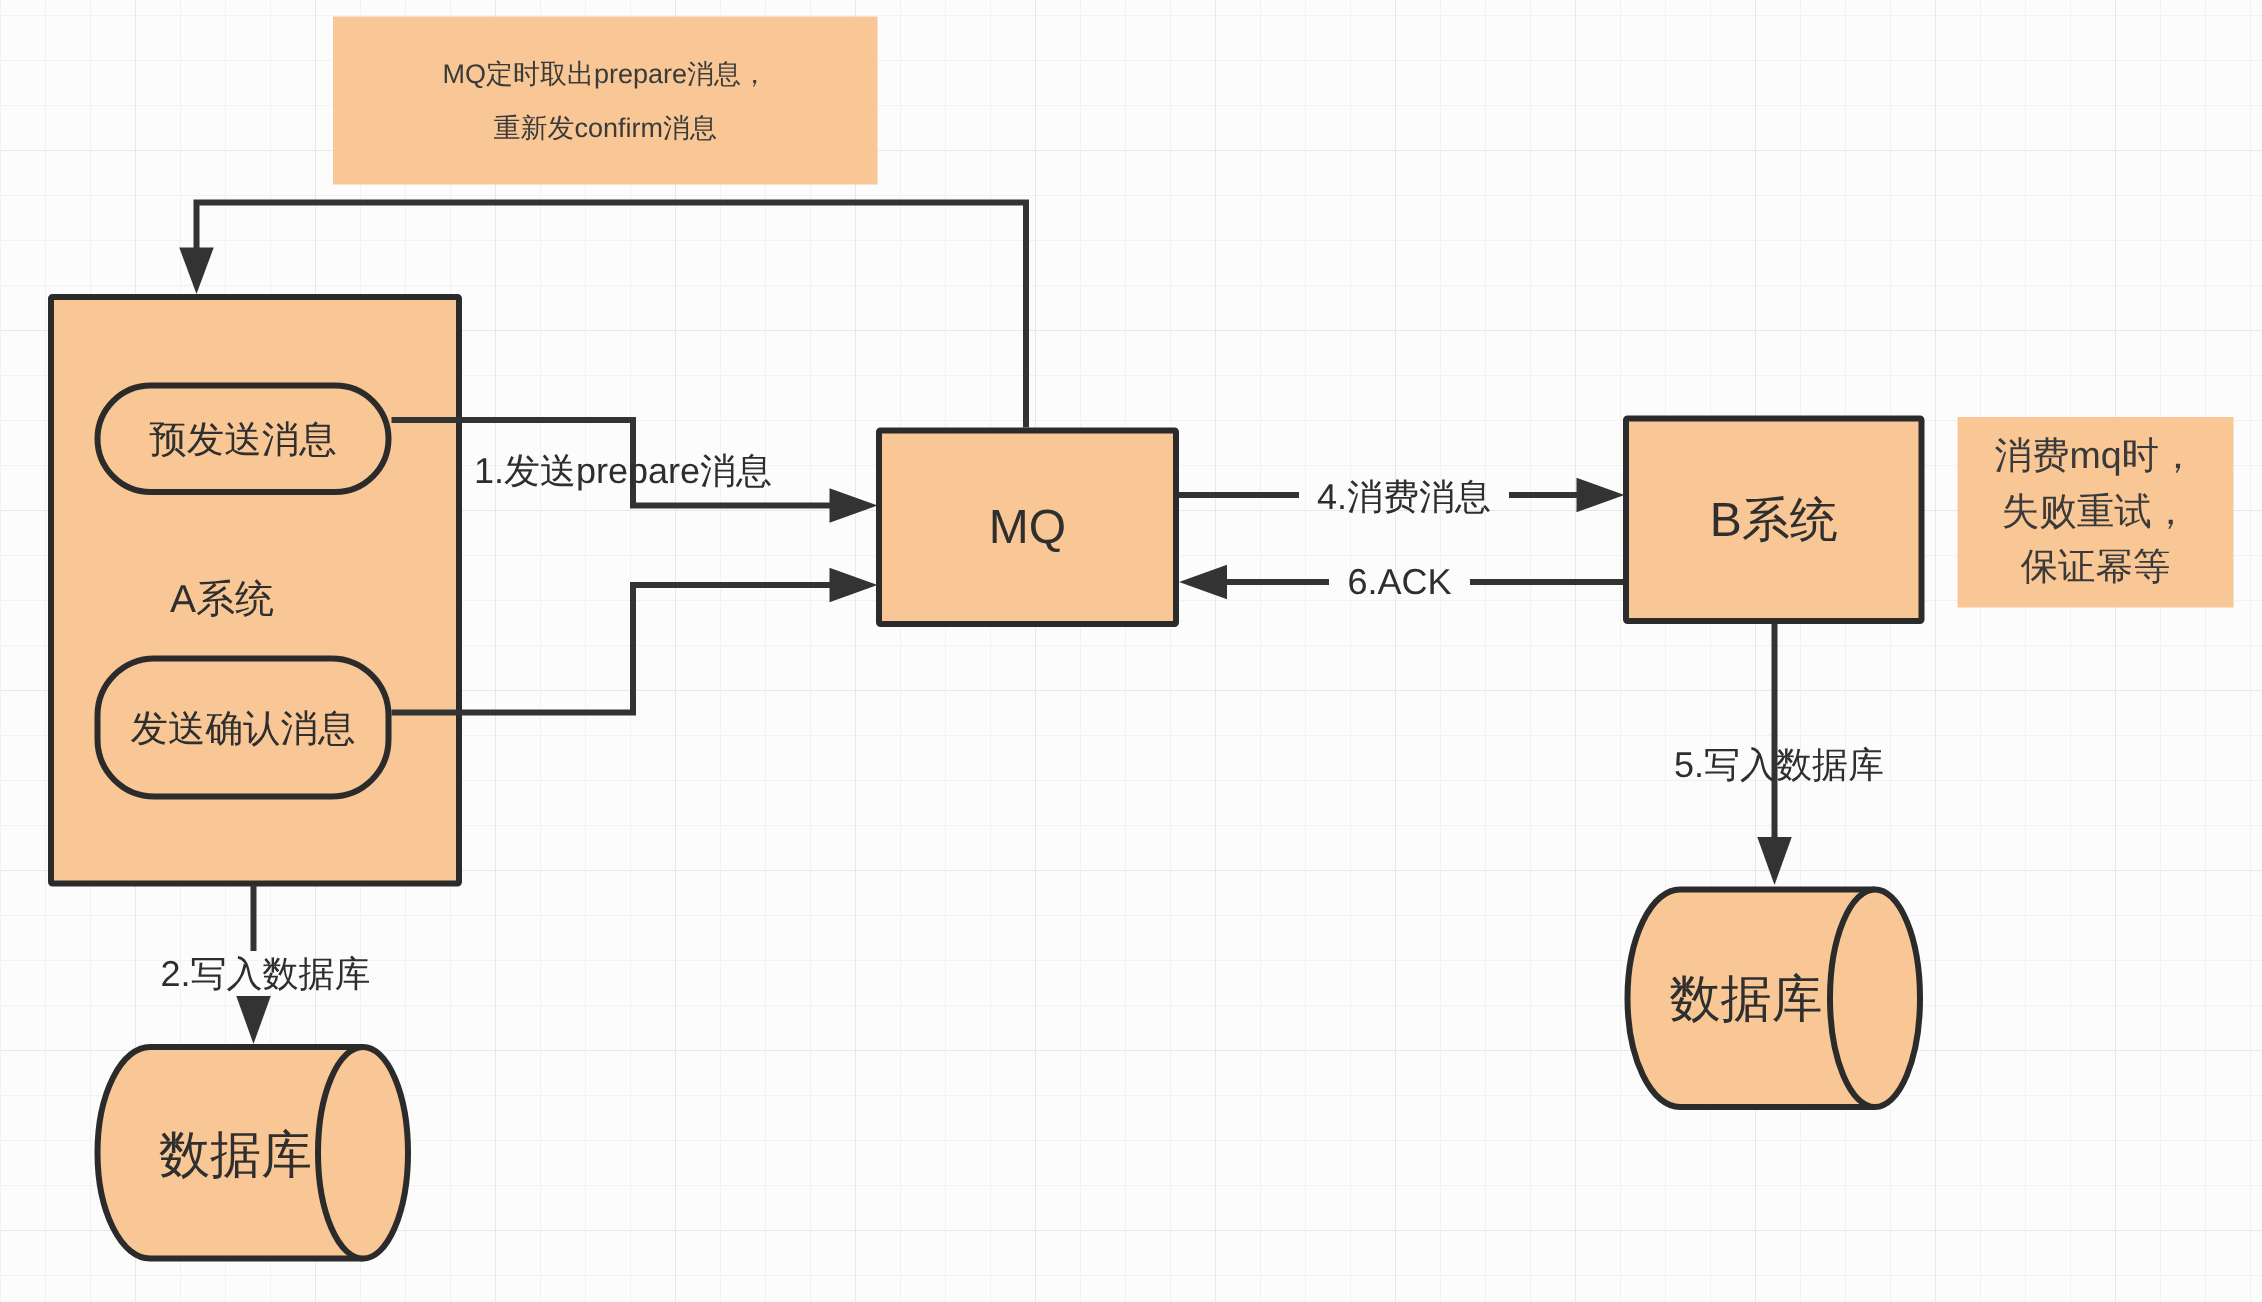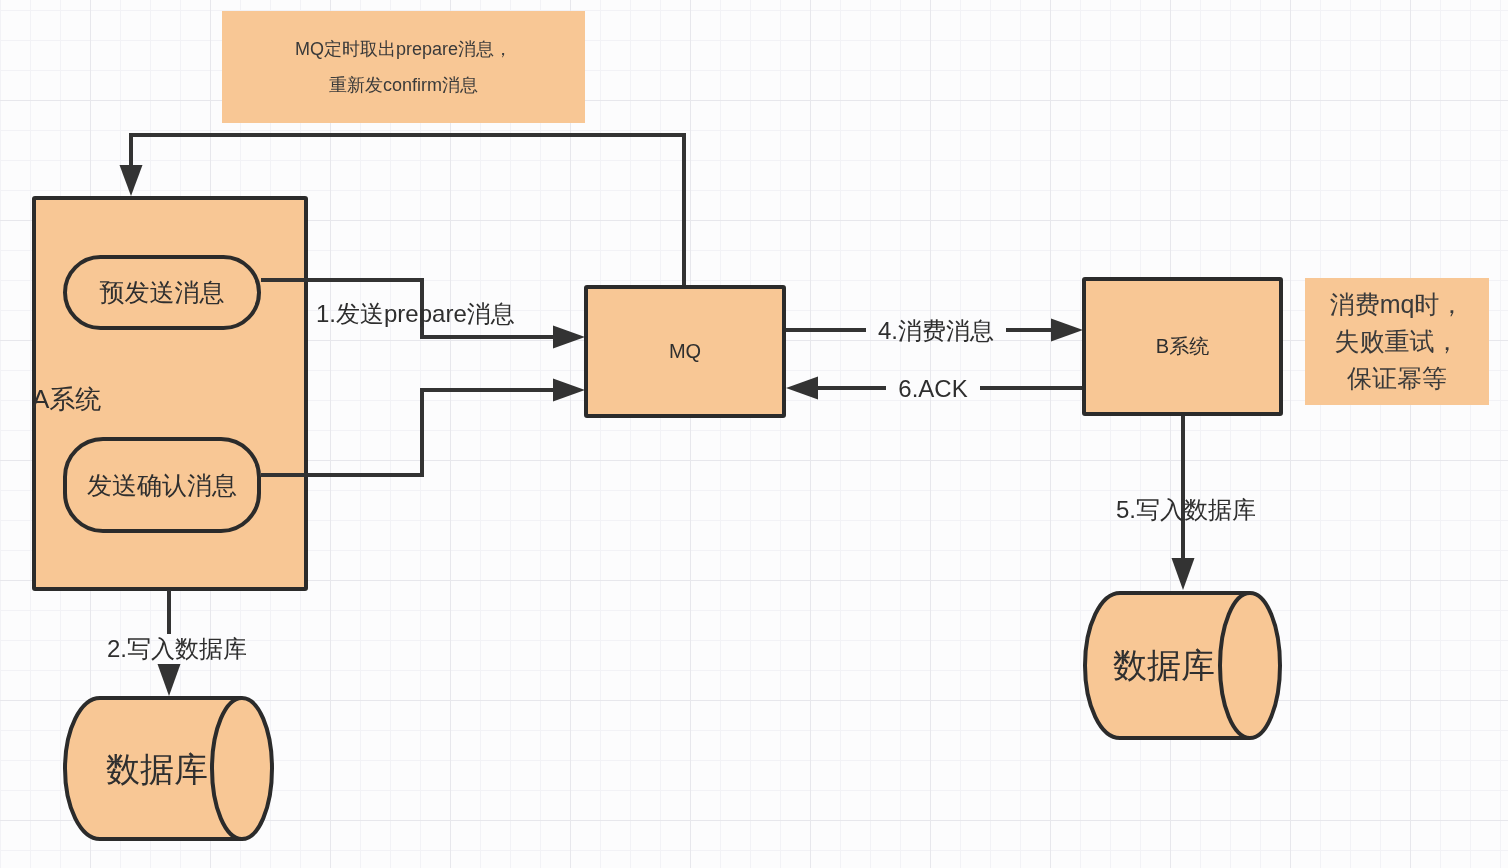--- a/index.html
+++ b/index.html
@@ -22,33 +22,33 @@
   .note{
     background:#f8c795;
     display:flex;flex-direction:column;justify-content:center;align-items:center;
     text-align:center;color:#3a3a3a;z-index:1;
   }
   .note-top{left:222px;top:11px;width:363px;height:112px;font-size:18px;line-height:36px;}
   .note-right{left:1305px;top:278px;width:184px;height:127px;font-size:25px;line-height:37px;}
   .box{
     background:#f8c795;border:4px solid #2b2b2b;border-radius:3px;
     display:flex;align-items:center;justify-content:center;
-    font-size:20px;color:#2f2f2f;z-index:1;
+    font-size:32px;color:#2f2f2f;z-index:1;
   }
   .box-a{left:32px;top:196px;width:276px;height:395px;}
   .box-mq{left:584px;top:285px;width:202px;height:133px;}
   .box-b{left:1082px;top:277px;width:201px;height:139px;}
   .capsule{
     background:#f8c795;border:4px solid #2b2b2b;border-radius:40px;
     display:flex;align-items:center;justify-content:center;
     font-size:25px;z-index:2;
   }
   .capsule-pre{left:63px;top:243px;width:198px;height:75px;margin-top:12px;}
   .capsule-confirm{left:63px;top:437px;width:198px;height:96px;}
-  .a-title{left:32px;top:382px;width:232px;font-size:26px;z-index:2;}
+  .a-title{left:32px;top:382px;width:232px;text-align:center;font-size:26px;z-index:2;}
   svg.overlay{position:absolute;left:0;top:0;z-index:3;pointer-events:none;}
   .lbl{
     font-size:24px;color:#2e2e2e;white-space:nowrap;z-index:4;
   }
   .lbl-center{transform:translate(-50%,-50%);}
   .db-label{font-size:34px;z-index:4;transform:translate(-50%,-50%);white-space:nowrap;}
 </style>
 </head>
 <body>
 

